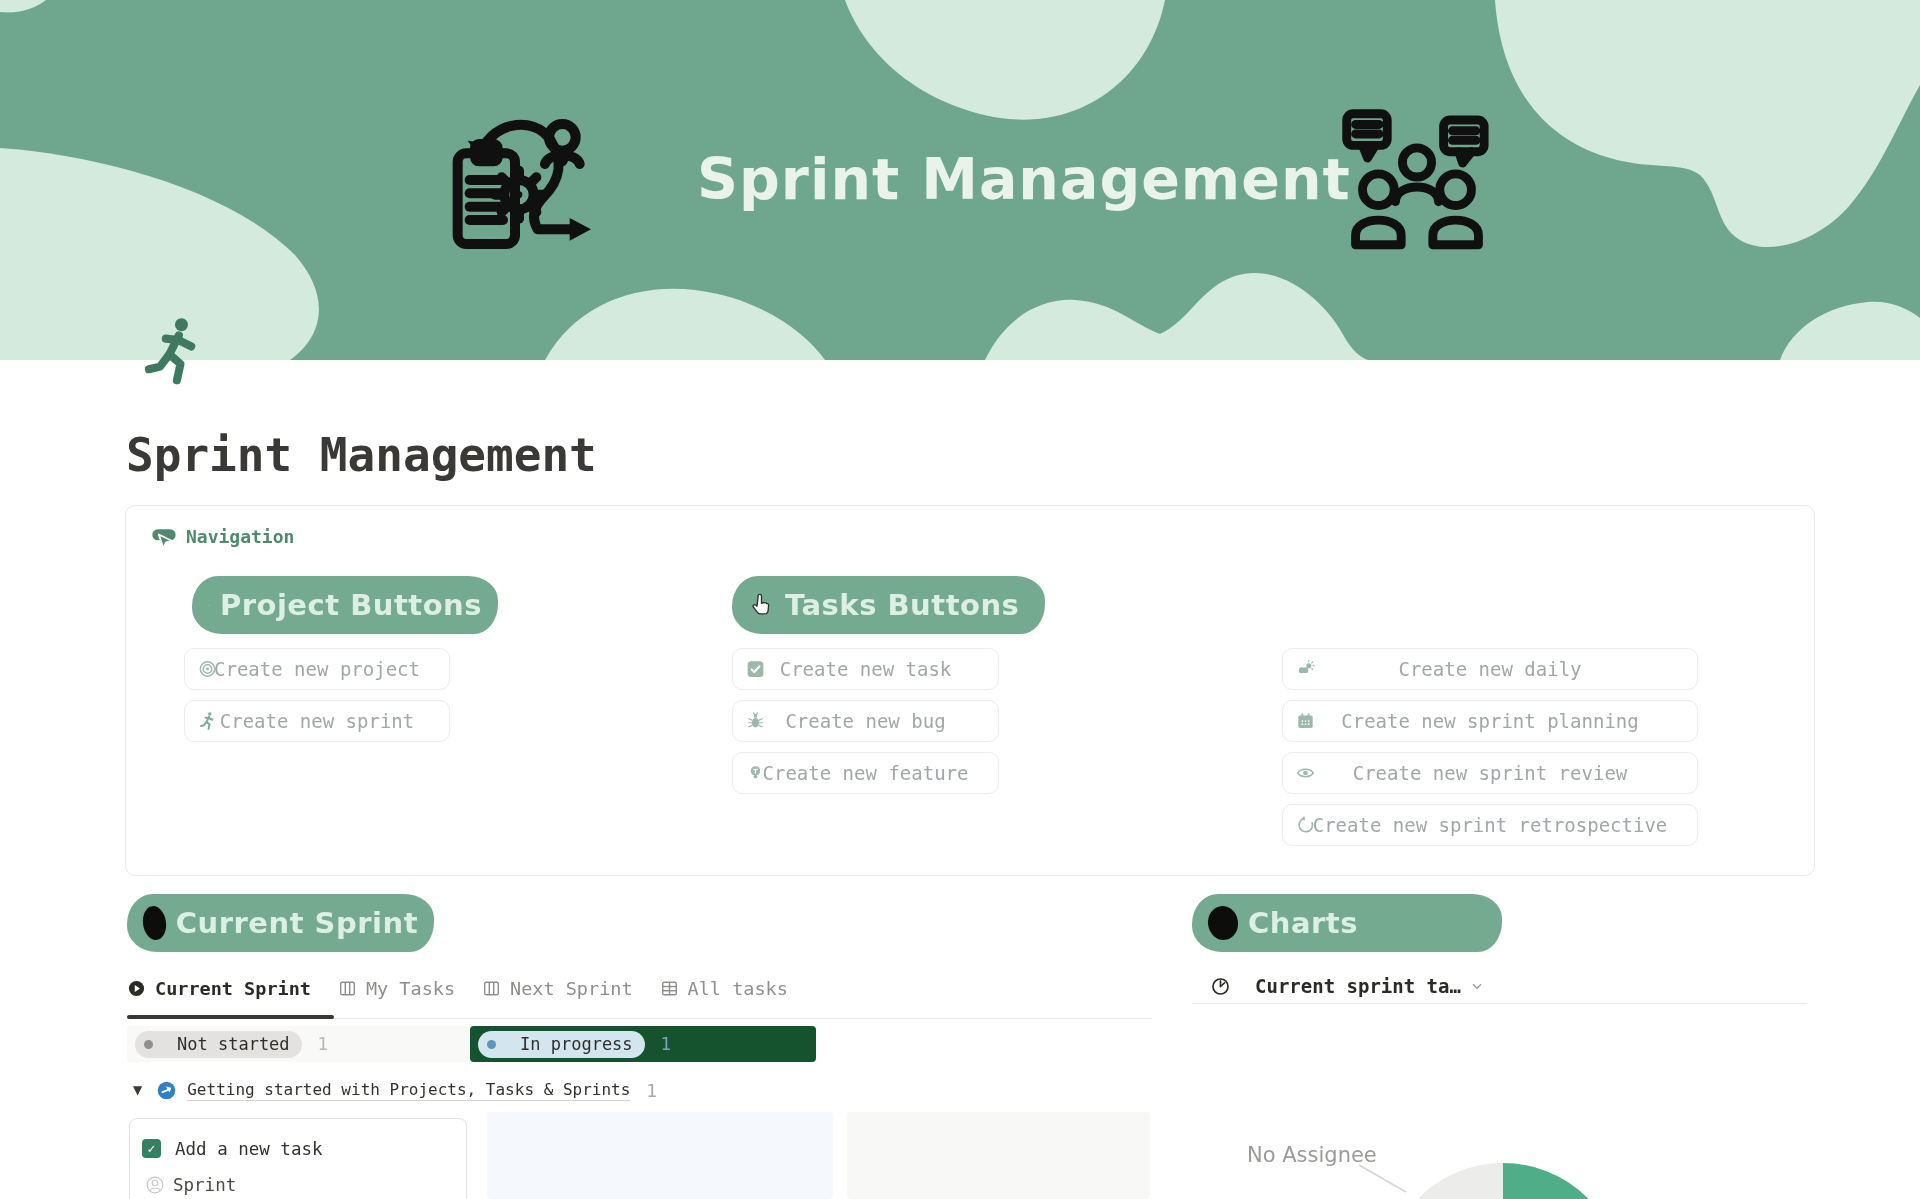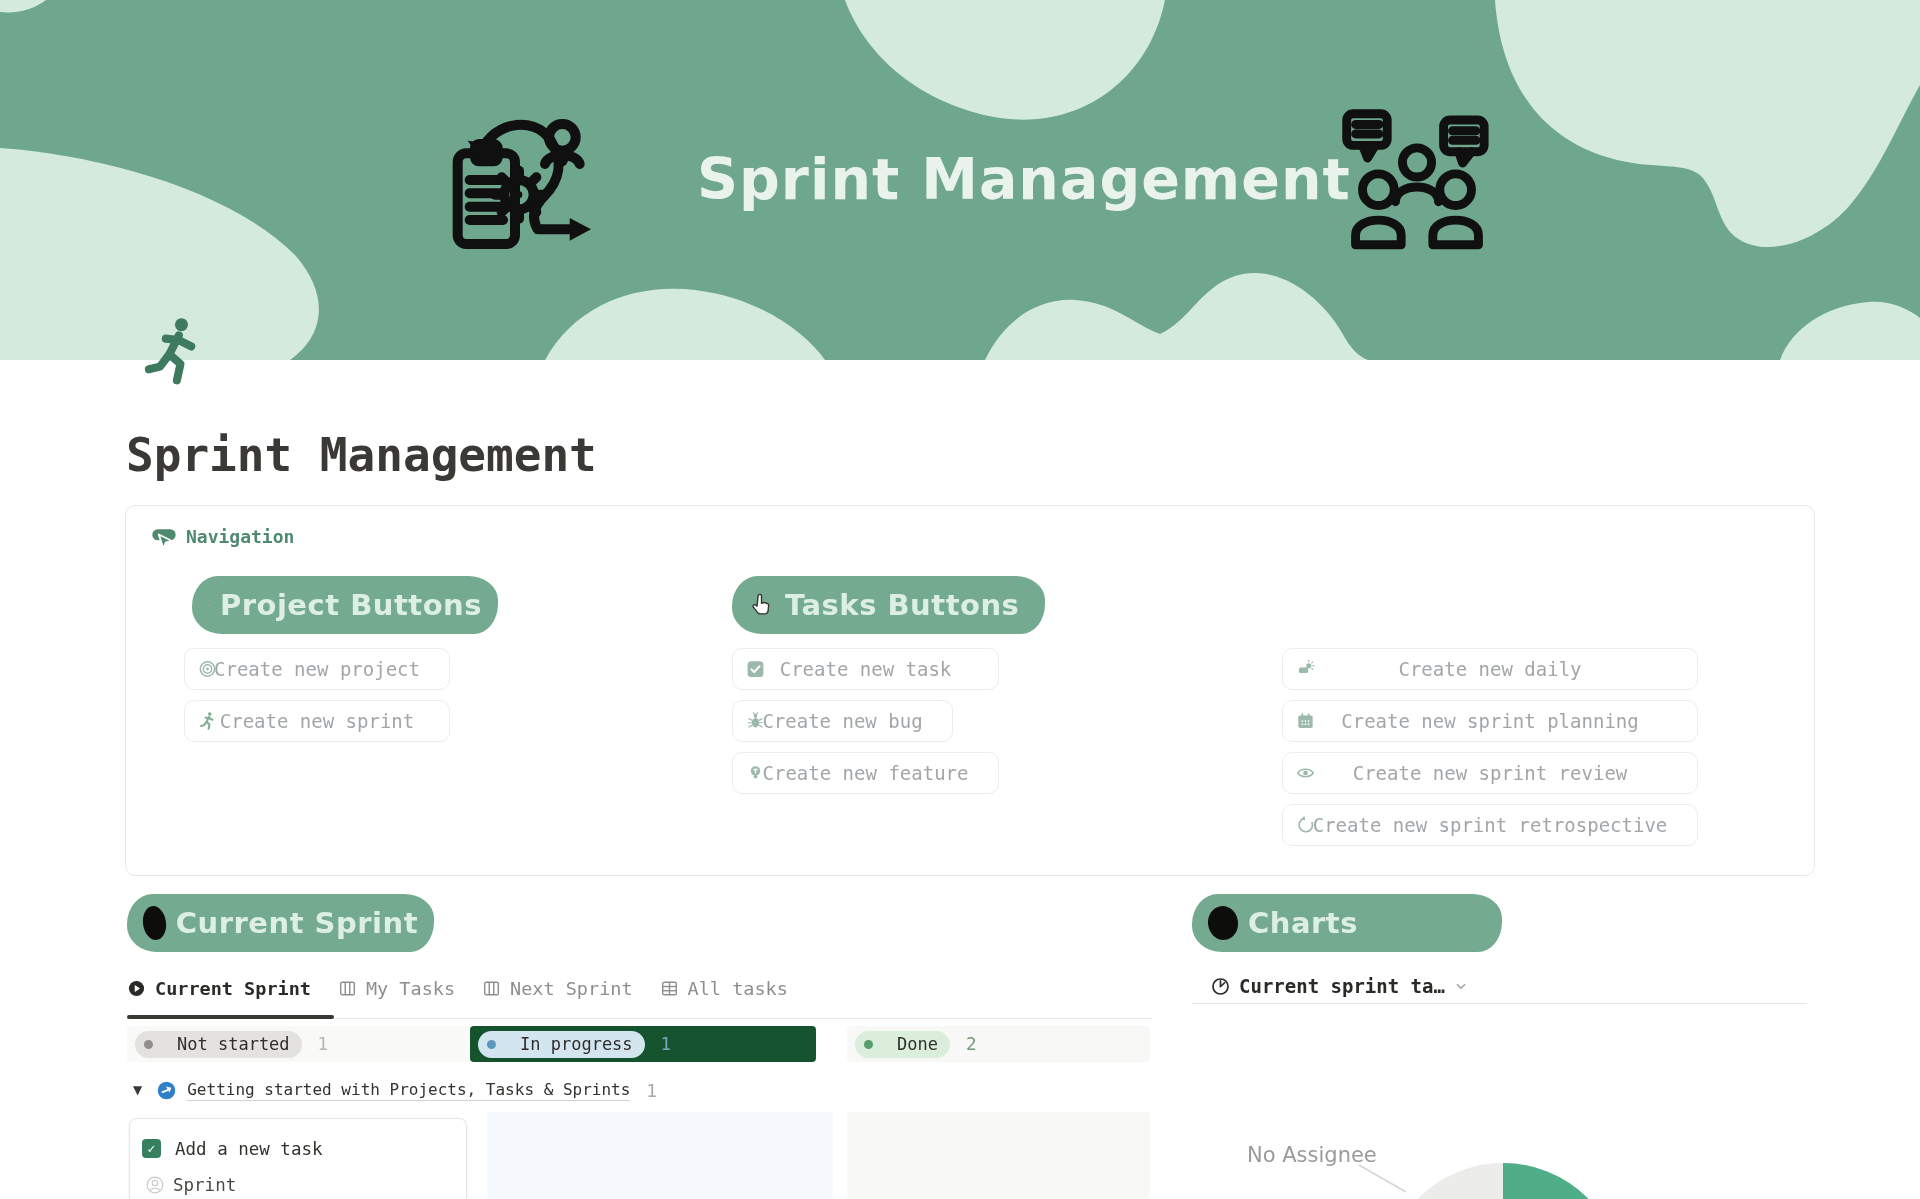--- a/index.html
+++ b/index.html
@@ -55,21 +55,21 @@
   .card{left:129px;top:1118px;width:338px;height:92px;background:#fff;border:1px solid #e4e4e2;border-radius:8px;
     box-shadow:0 1px 3px rgba(0,0,0,.05);box-sizing:border-box;cursor:pointer;}
   .cb{position:absolute;left:12px;top:20px;width:19px;height:19px;background:#37805f;border-radius:4px;
     display:flex;align-items:center;justify-content:center;color:#fff;font-size:13px;font-weight:bold;cursor:pointer;}
   .card-title{position:absolute;left:45px;top:20px;font-size:17.5px;color:#33322e;white-space:nowrap;}
   .assignee{position:absolute;left:15px;top:56px;display:flex;align-items:center;gap:8px;}
   .assignee .aname{font-size:17.5px;color:#4a4945;}
 
   
   .chart-view{left:1210px;top:970px;height:32px;display:flex;align-items:center;gap:8px;cursor:pointer;}
-  .chart-view .vlbl{font-size:19px;font-weight:bold;color:#2b2a27;white-space:nowrap;}
+  .chart-view .vlbl{font-size:19px;font-weight:bold;color:#2b2a27;white-space:nowrap;margin-left:16px;}
   .charts-divider{left:1192px;top:1003px;width:615px;height:1px;background:#e9e9e7;}
   .no-assignee{left:1247px;top:1143px;font-family:"DejaVu Sans","Liberation Sans",sans-serif;font-size:21px;color:#9a9a98;white-space:nowrap;}
 </style>
 </head>
 <body>
 
 <div class="page">
 
   <div class="a banner">
     <svg class="a" left="0" style="left:0;top:0" width="1920" height="360" viewBox="0 0 1920 360">
@@ -184,21 +184,21 @@
   </div>
   <div class="a nav-btn" style="left:732px;top:648px;width:267px;">
     <span class="ic">
         <svg width="21" height="21" viewBox="0 0 24 24">
       <rect x="3" y="3" width="18" height="18" rx="4" fill="#9cb9ab"></rect>
       <path d="M7.5,12.5 l3,3 l6-6.5" fill="none" stroke="#ffffff" stroke-width="2.4" stroke-linecap="round" stroke-linejoin="round"></path>
     </svg>
       </span>
     <span class="lbl">Create new task</span>
   </div>
-  <div class="a nav-btn" style="left:732px;top:700px;width:221px;">
+  <div class="a nav-btn" style="left:732px;top:700px;width:267px;">
     <span class="ic">
         <svg width="21" height="21" viewBox="0 0 24 24" stroke="#9cb9ab" stroke-width="1.4" stroke-linecap="round">
       <circle cx="12" cy="6.2" r="2.1" fill="#9cb9ab" stroke="none"></circle>
       <ellipse cx="12" cy="14" rx="4.2" ry="5.4" fill="#9cb9ab" stroke="none"></ellipse>
       <line x1="7.8" y1="11" x2="4.4" y2="9.4"></line>
           <line x1="7.6" y1="14" x2="4" y2="14"></line>
           <line x1="7.8" y1="17" x2="4.4" y2="18.8"></line>
       <line x1="16.2" y1="11" x2="19.6" y2="9.4"></line>
           <line x1="16.4" y1="14" x2="20" y2="14"></line>
           <line x1="16.2" y1="17" x2="19.6" y2="18.8"></line>
@@ -320,27 +320,20 @@
     </div>
     <span class="scount" style="color:#b8b7b4;">1</span>
   </div>
   <div class="a strip" style="left:470px;width:346px;background:#14532d;">
     <div class="status-pill" style="background:#d3e5ef;">
       <span class="dot" style="background:#5b97bd;"></span>
       <span class="slbl">In progress</span>
     </div>
     <span class="scount" style="color:#7da3c0;">1</span>
   </div>
-  <div class="a strip" style="left:847px;width:303px;background:#f8f9f7;">
-    <div class="status-pill" style="background:#dbeddb;">
-      <span class="dot" style="background:#569e6c;"></span>
-      <span class="slbl">Done</span>
-    </div>
-    <span class="scount" style="color:#6f9b79;">2</span>
-  </div>
 
   <div class="a group-row">
     <span class="tri">▼</span>
     <svg style="margin-left:14px;" width="21" height="21" viewBox="0 0 24 24">
       <circle cx="12" cy="12" r="10" fill="#2f80c7"></circle>
       <g transform="rotate(-22 12 12)" stroke="#ffffff" stroke-width="2.1" stroke-linecap="round">
         <line x1="7" y1="12" x2="14" y2="12"></line>
       </g>
       <polygon points="13,7.6 18.3,11.2 14.4,15.4" transform="rotate(-22 12 12)" fill="#ffffff"></polygon>
     </svg>

